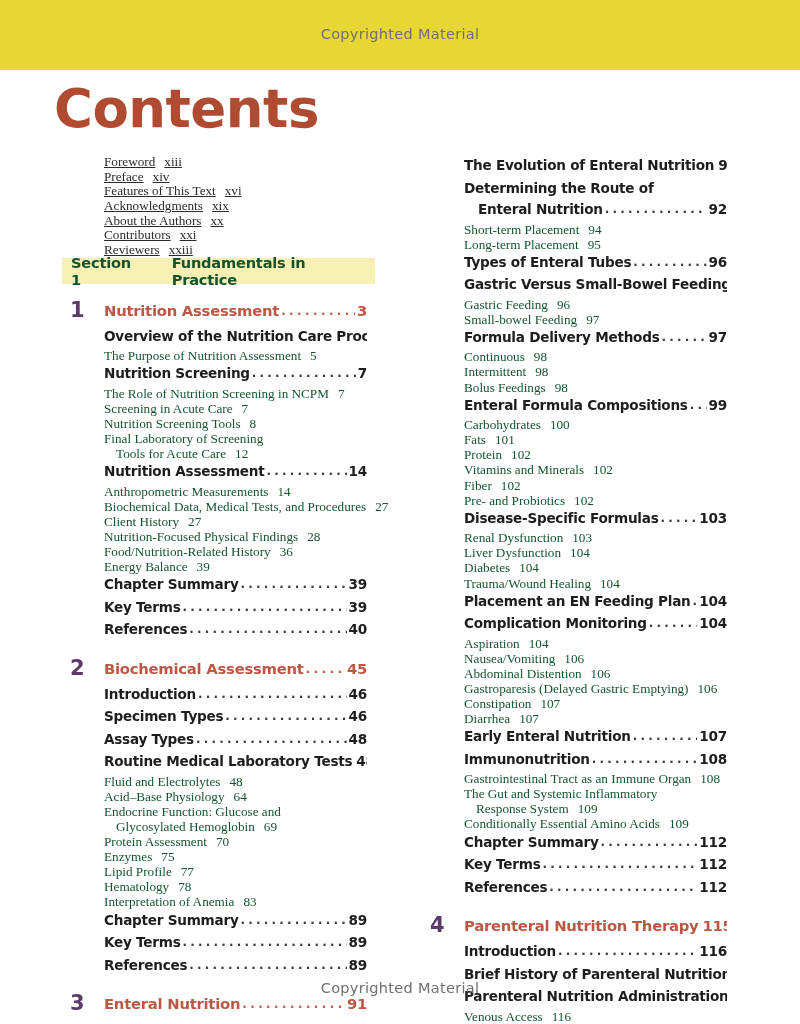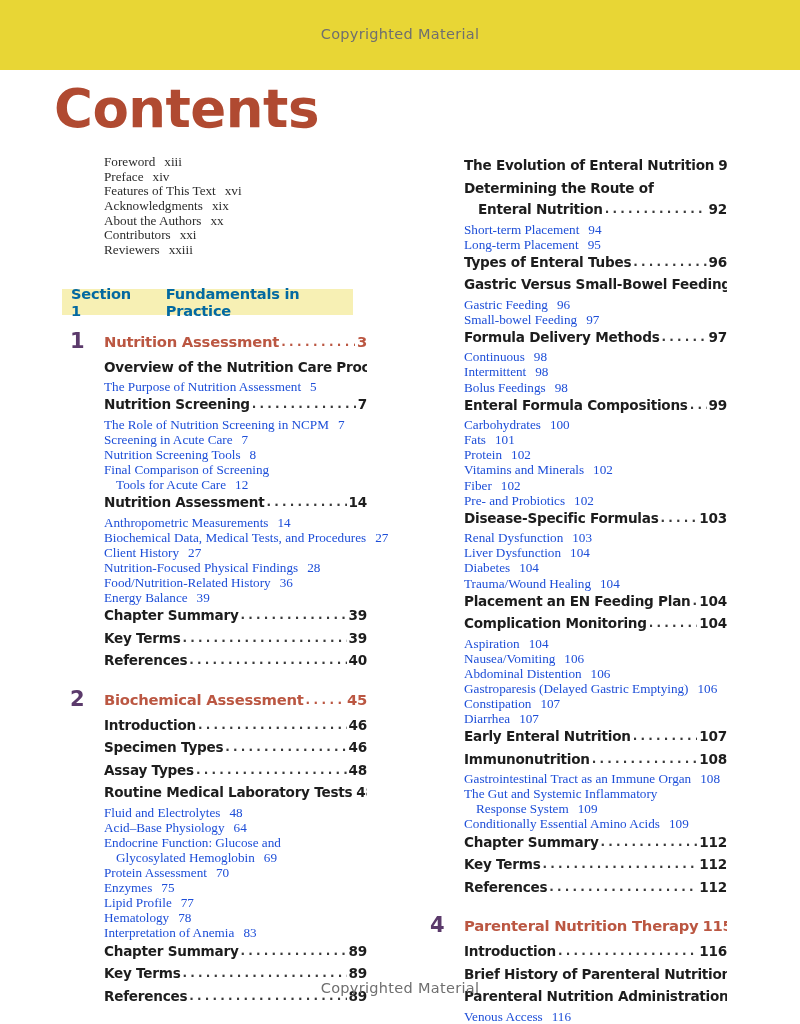--- a/index.html
+++ b/index.html
@@ -66,36 +66,37 @@
   .col-right { left: 422px; }
 
   
   .frontmatter { margin-left: 42px; }
   .fm-row {
     font-family: "Liberation Serif", serif;
     font-size: 13.2px;
     color: #2b2b2b;
     line-height: 14.65px;
     white-space: nowrap;
+    text-decoration: underline;
   }
   .fm-row .pg { padding-left: 9px; }
 
   
   .section-banner {
-    margin-top: 31px;
+    margin-top: 0;
     margin-left: 0px;
-    width: 291px;
+    width: 313px;
     height: 26px;
     background: #f7f0b4;
     display: flex;
     align-items: center;
     font-family: "DejaVu Sans", sans-serif;
     font-weight: bold;
     font-size: 14.6px;
-    color: #0369a1;
+    color: #14532d;
     letter-spacing: -0.2px;
   }
   .section-banner .sec-num { padding-left: 9px; }
   .section-banner .sec-title { padding-left: 26px; }
 
   
   .chapter {
     position: relative;
     margin-top: 16px;
   }
@@ -153,21 +154,21 @@
     letter-spacing: -0.25px;
     line-height: 21.5px;
   }
   
   .r-h1-cont { padding-left: 14px; }
 
   
   .r-h2 {
     font-family: "Liberation Serif", serif;
     font-size: 13.2px;
-    color: #1d4ed8;
+    color: #14532d;
     line-height: 15.1px;
     white-space: nowrap;
   }
   .r-h2 .pg { padding-left: 9px; }
   .r-h2-cont { padding-left: 12px; }
 </style>
 </head>
 <body>
 
 <div class="top-band">
@@ -205,21 +206,21 @@
           </div>
           <div class="r-h2"><span>The Purpose of Nutrition Assessment</span><span class="pg">5</span></div>
           <div class="row r-h1">
             <span class="lbl">Nutrition Screening</span>
             <span class="dots">............................................................</span>
             <span class="pg">7</span>
           </div>
           <div class="r-h2"><span>The Role of Nutrition Screening in NCPM</span><span class="pg">7</span></div>
           <div class="r-h2"><span>Screening in Acute Care</span><span class="pg">7</span></div>
           <div class="r-h2"><span>Nutrition Screening Tools</span><span class="pg">8</span></div>
-          <div class="r-h2"><span>Final Comparison of Screening</span></div>
+          <div class="r-h2"><span>Final Laboratory of Screening</span></div>
           <div class="r-h2 r-h2-cont"><span>Tools for Acute Care</span><span class="pg">12</span></div>
           <div class="row r-h1">
             <span class="lbl">Nutrition Assessment</span>
             <span class="dots">............................................................</span>
             <span class="pg">14</span>
           </div>
           <div class="r-h2"><span>Anthropometric Measurements</span><span class="pg">14</span></div>
           <div class="r-h2"><span>Biochemical Data, Medical Tests, and Procedures</span><span class="pg">27</span></div>
           <div class="r-h2"><span>Client History</span><span class="pg">27</span></div>
           <div class="r-h2"><span>Nutrition-Focused Physical Findings</span><span class="pg">28</span></div>

